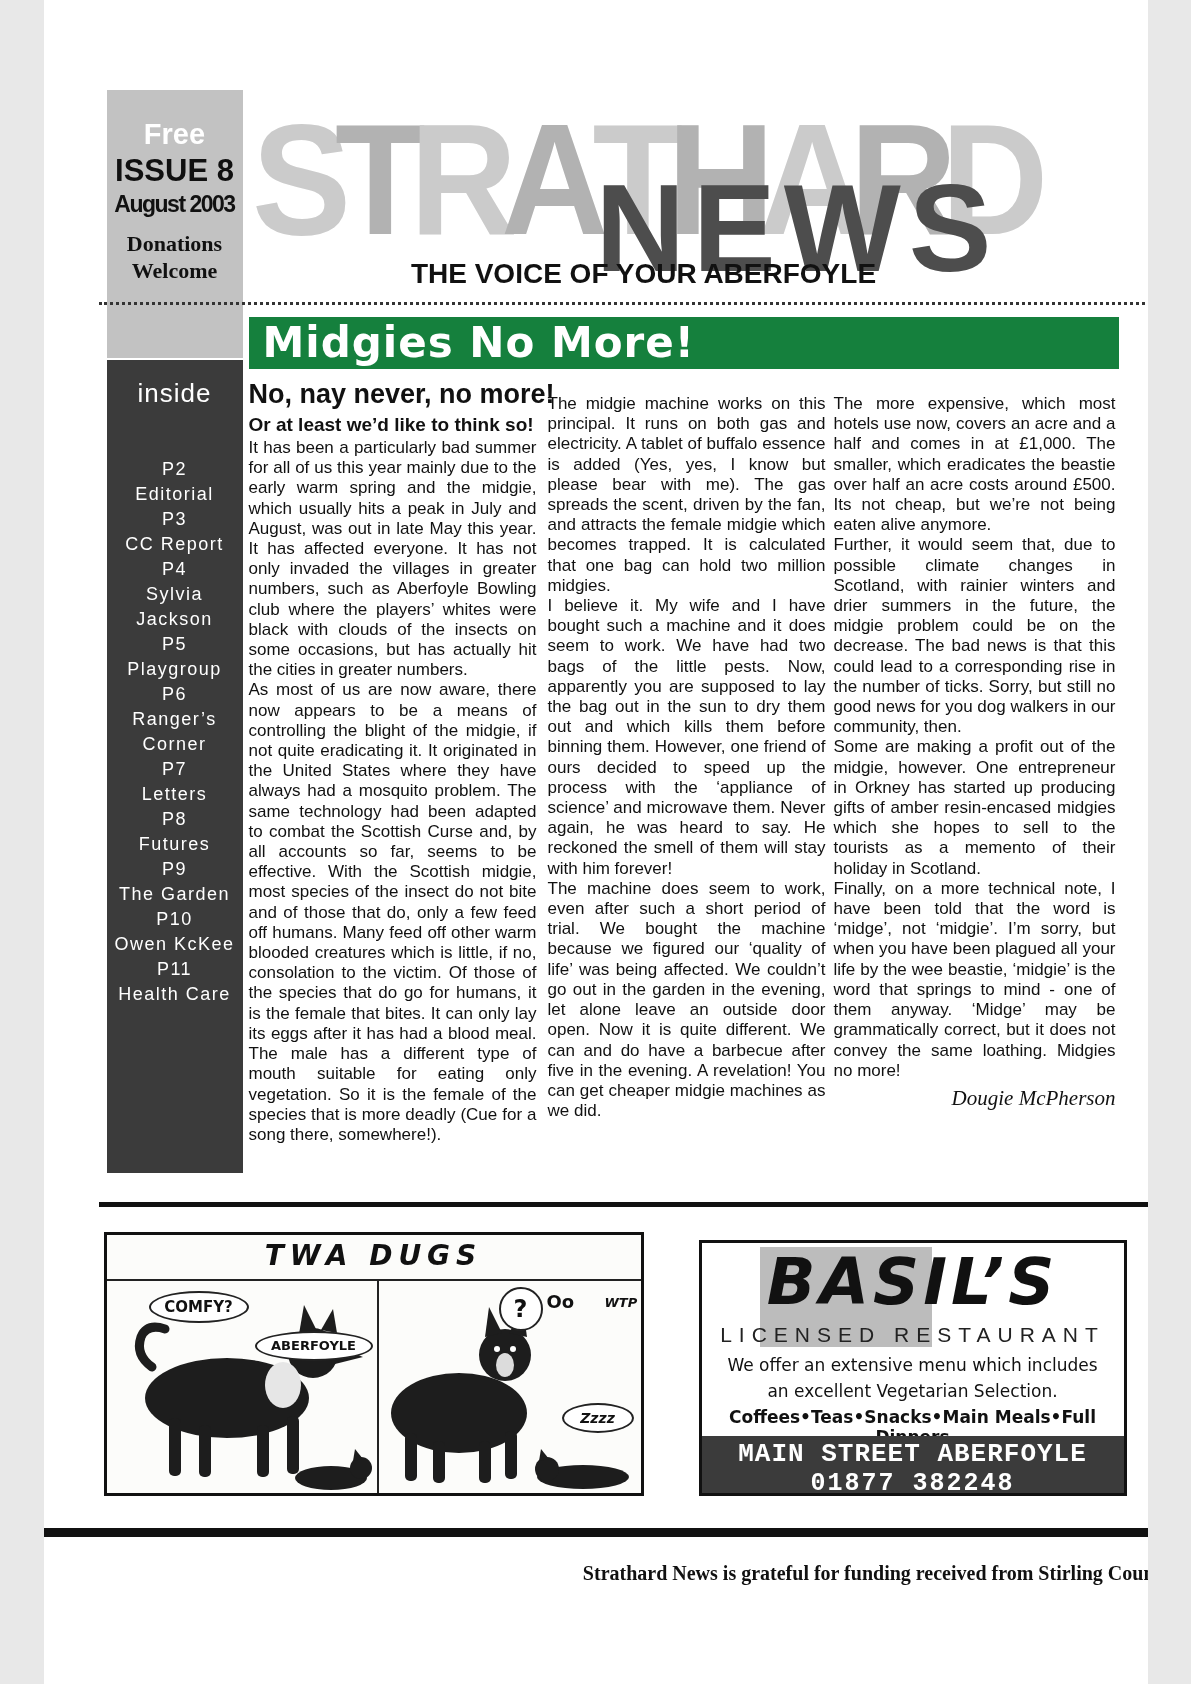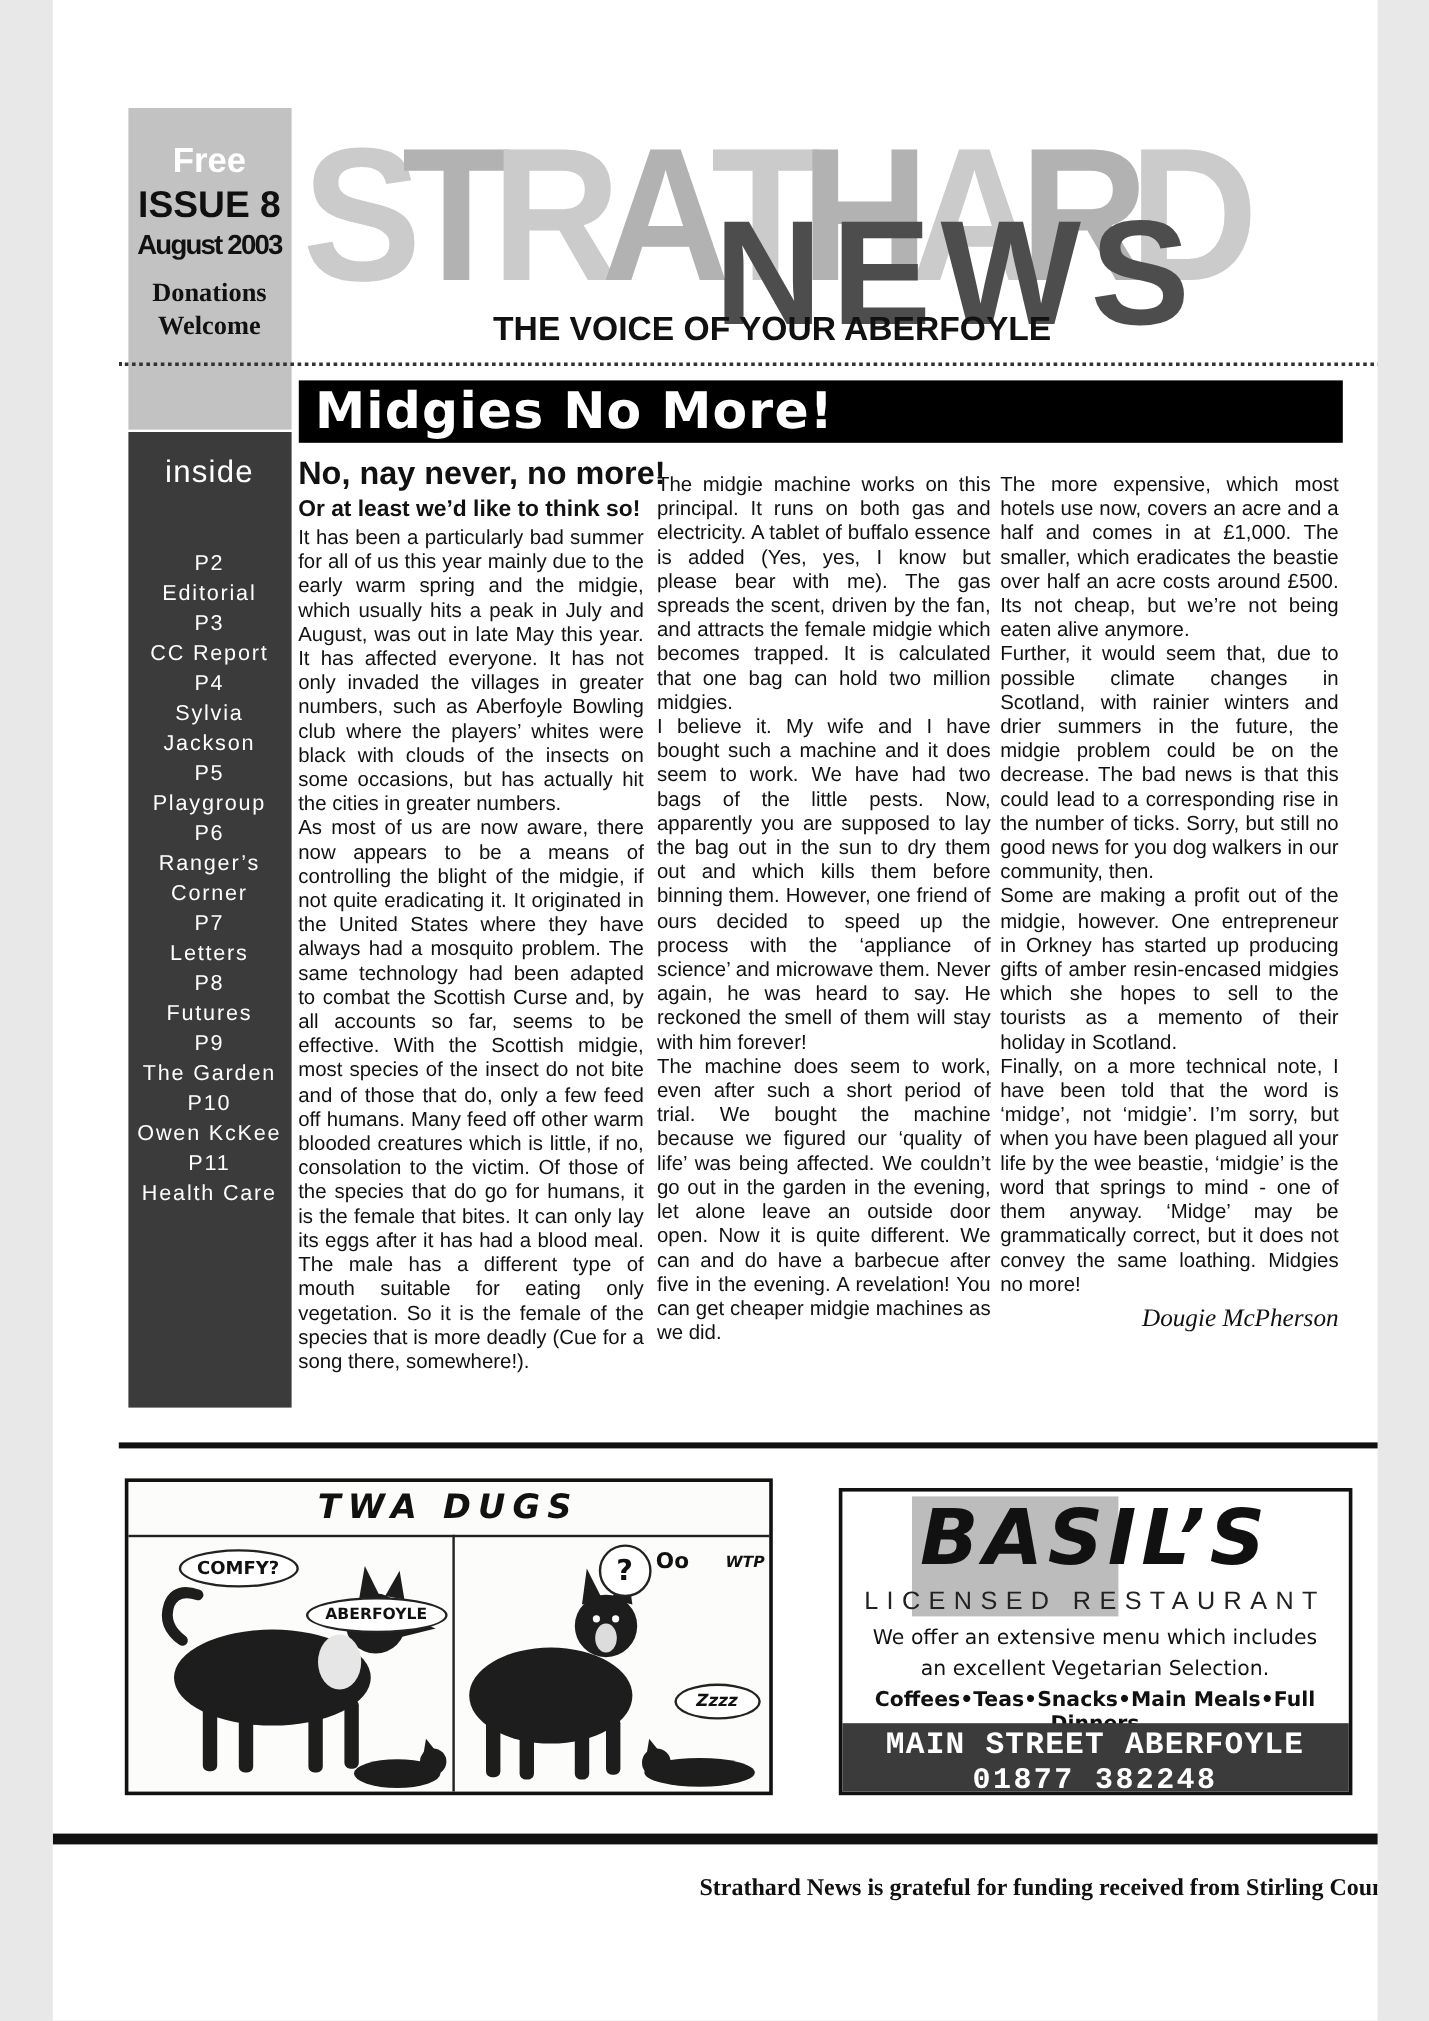--- a/index.html
+++ b/index.html
@@ -19,21 +19,21 @@
   .mh-letter{display:inline-block;margin-left:-17px;}
   .mh-letter:first-child{margin-left:0;}
   .shade-a{color:#cbcbcb;}
   .shade-b{color:#b2b2b2;}
   .mast-front{position:absolute;left:552px;top:166px;font-weight:bold;font-size:124px;line-height:1;
               letter-spacing:8px;color:#4d4d4d;z-index:2;text-align:center;}
   .tagline{position:absolute;left:160px;top:258px;width:880px;text-align:center;font-size:28px;font-weight:bold;z-index:2;}
   .dotted{position:absolute;left:55px;top:302px;width:1082px;border-top:3px dotted #333;z-index:4;}
 
   
-  .headline-bar{position:absolute;left:205px;top:317px;width:870px;height:52px;background:#000000;color:#fff;
+  .headline-bar{position:absolute;left:205px;top:317px;width:870px;height:52px;background:#15803d;color:#fff;
                 font-family:"DejaVu Sans",sans-serif;font-weight:bold;font-size:42px;line-height:52px;
                 padding-left:14px;box-sizing:border-box;letter-spacing:1px;z-index:2;}
 
   
   .sidebar{position:absolute;left:63px;top:360px;width:136px;height:813px;background:#3b3b3b;color:#fff;text-align:center;z-index:3;}
   .inside{font-size:26px;padding-top:18px;letter-spacing:1px;}
   .toc{margin-top:48px;font-size:18px;letter-spacing:1.5px;line-height:25px;}
   .toc-item span{display:block;}
 
   

